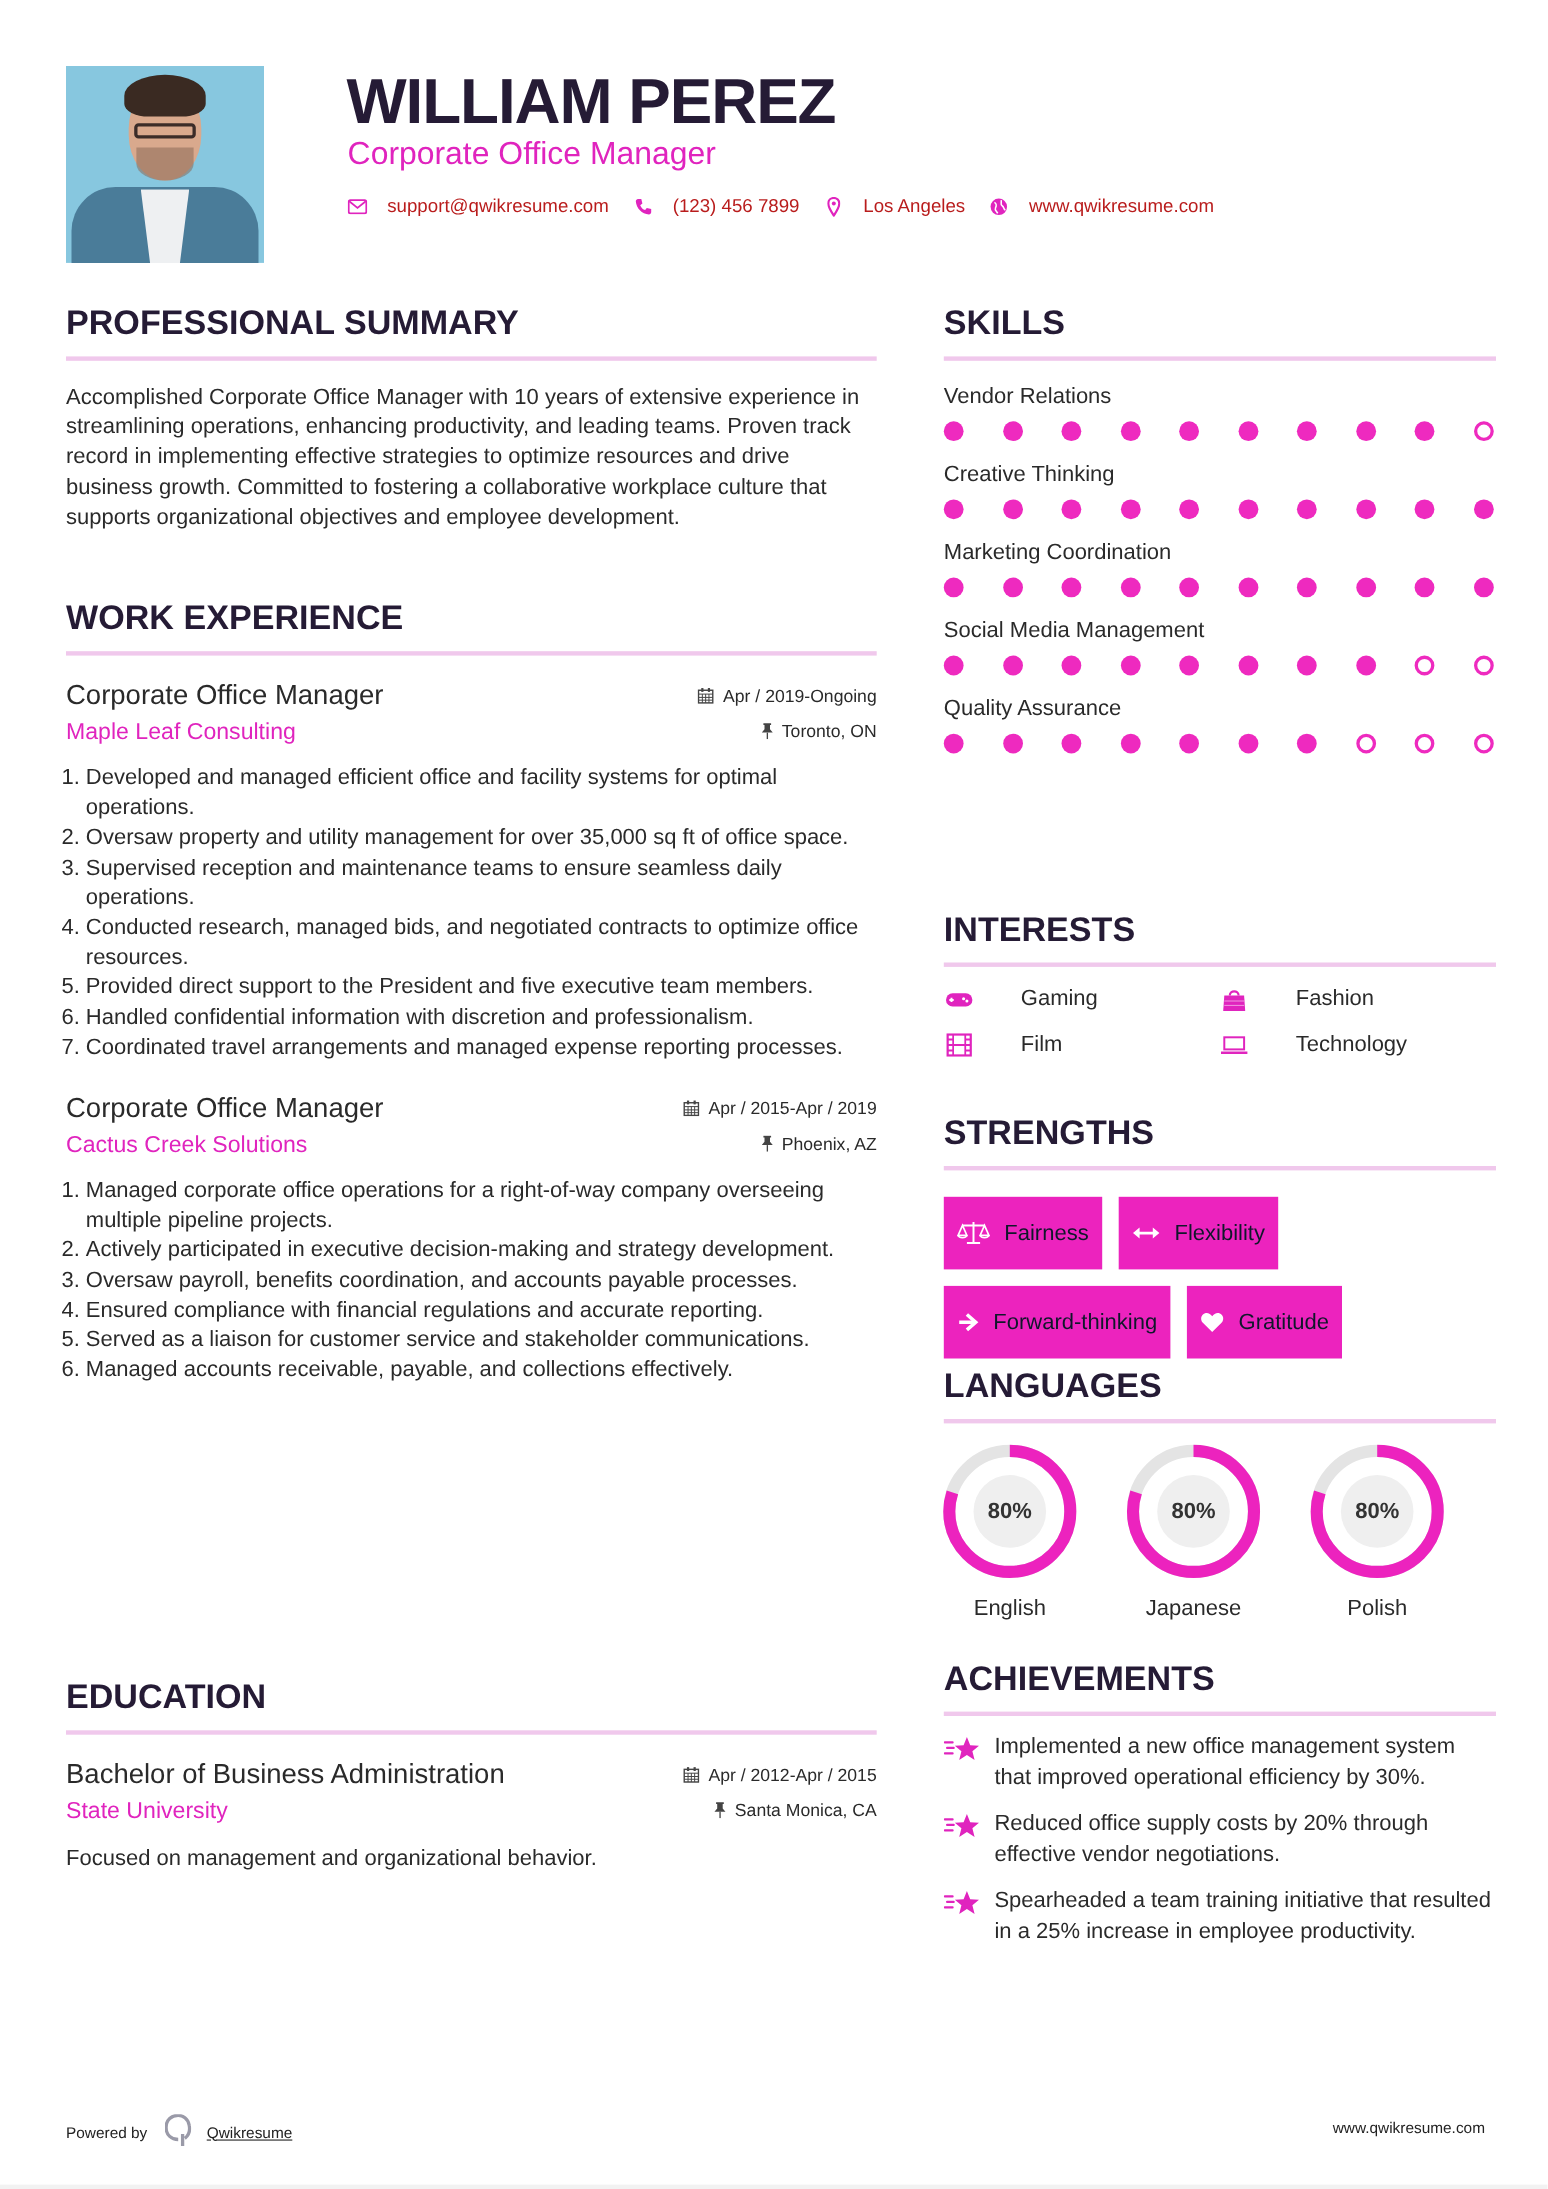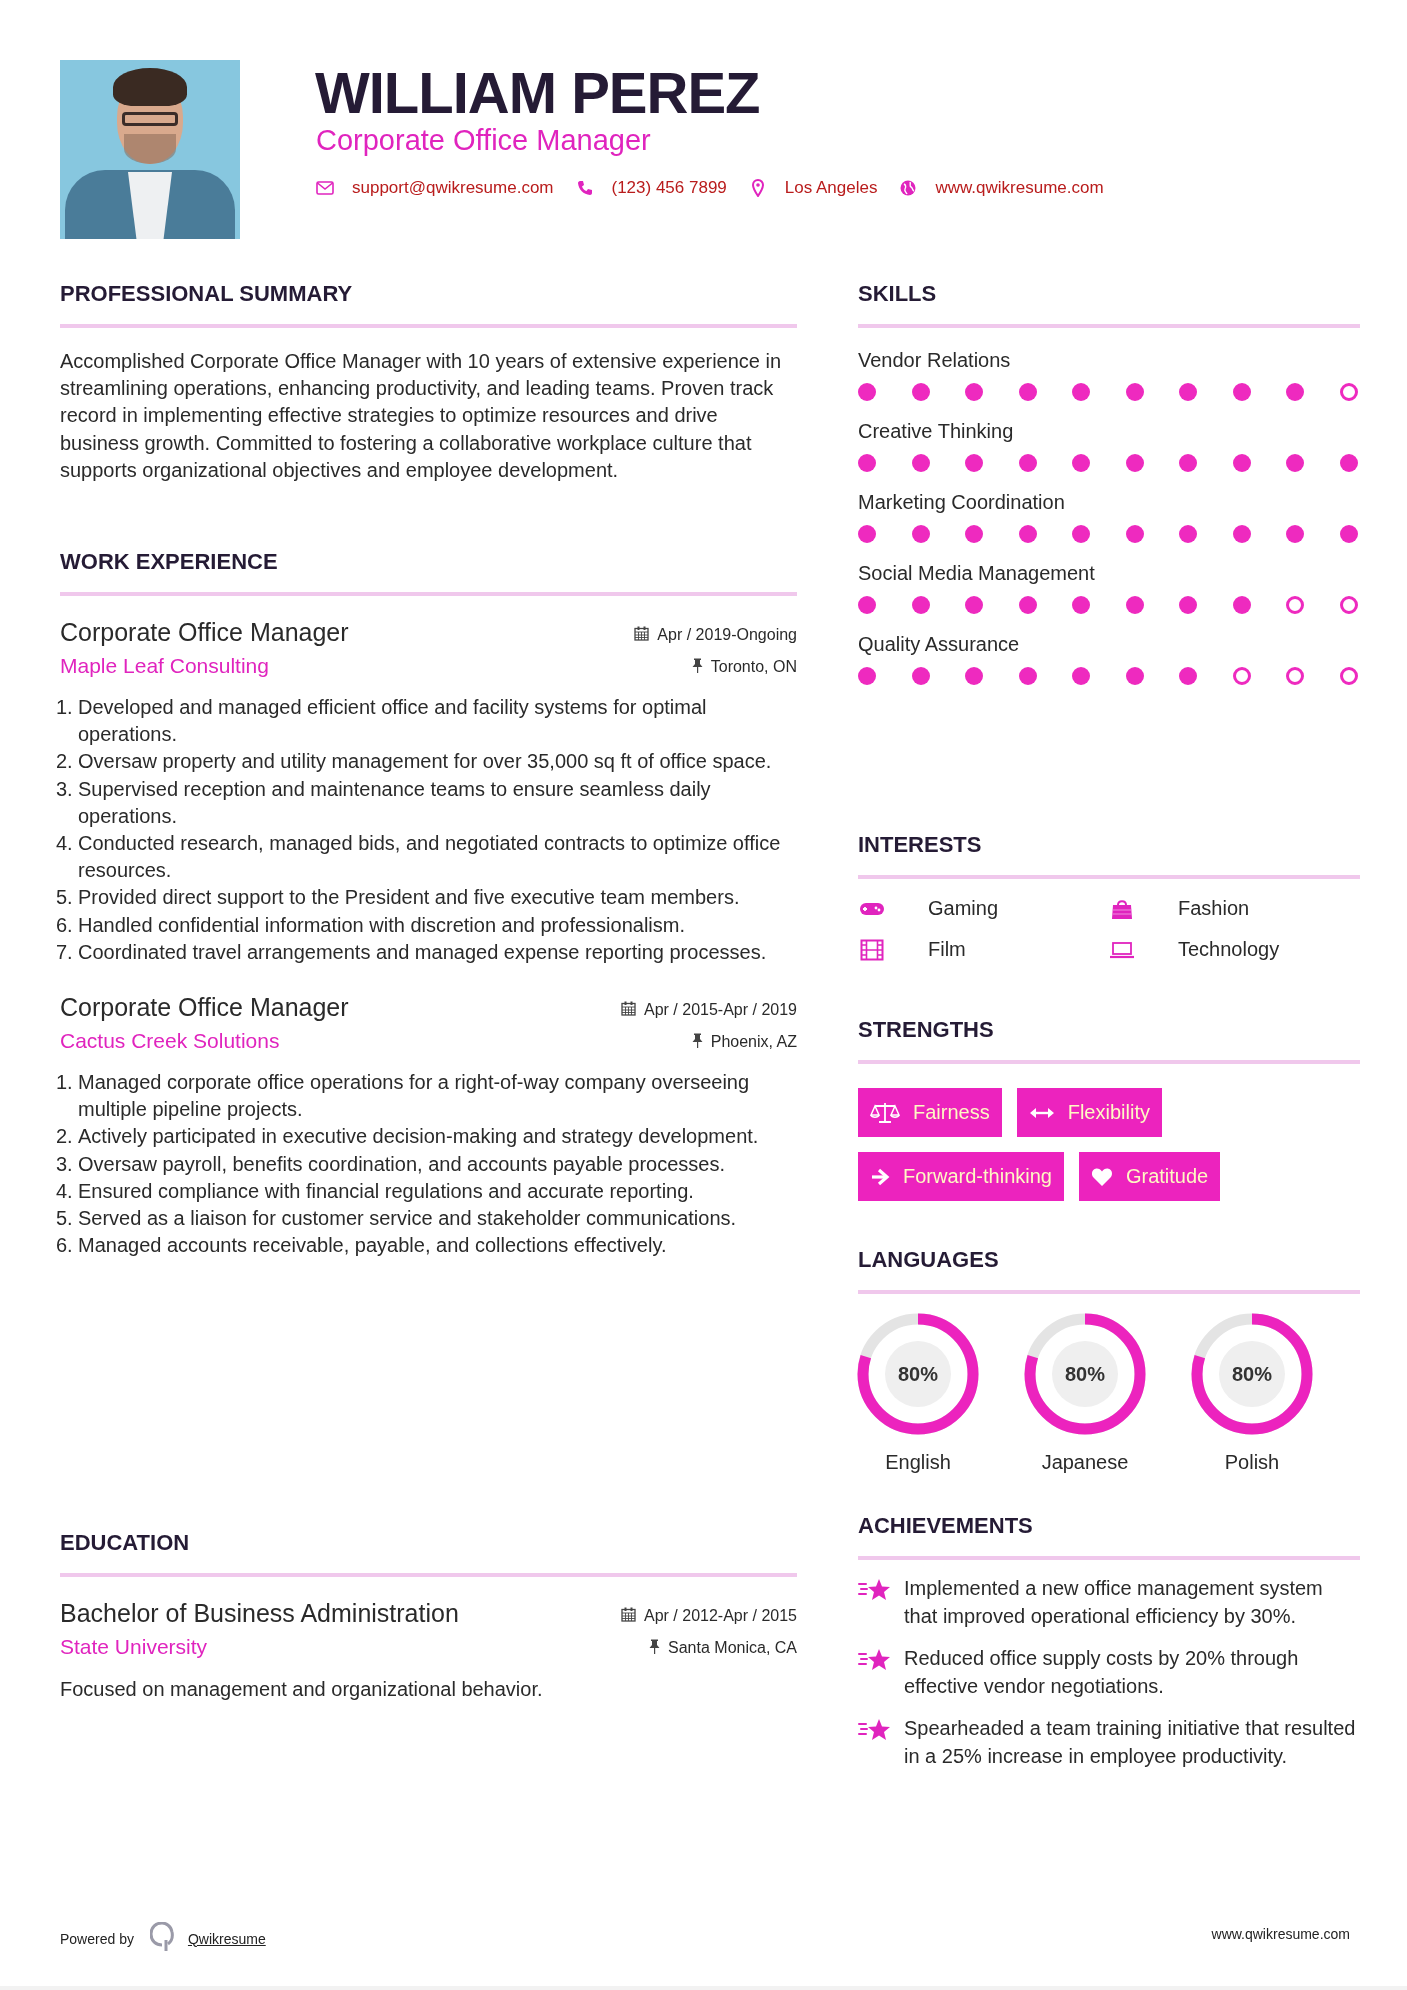--- a/index.html
+++ b/index.html
@@ -16,21 +16,21 @@
   .photo .jacket { position: absolute; left: 5px; top: 110px; width: 170px; height: 90px; background: #4a7c99; border-radius: 40px 40px 0 0; }
   .photo .shirt { position: absolute; left: 68px; top: 112px; width: 44px; height: 70px; background: #eef0f2; clip-path: polygon(0 0, 100% 0, 80% 100%, 20% 100%); }
 
   .name { position: absolute; left: 315px; top: 58px; font-size: 58px; font-weight: 700; color: #251b35; letter-spacing: -1px; line-height: 70px; white-space: nowrap; }
   .title { position: absolute; left: 316px; top: 122px; font-size: 29px; color: #e024be; line-height: 36px; white-space: nowrap; }
   .contacts { position: absolute; left: 316px; top: 178px; display: flex; align-items: flex-start; font-size: 17px; color: #b91c1c; white-space: nowrap; }
   .contacts .ci { display: flex; align-items: center; margin-right: 22px; }
   .contacts .ico { width: 18px; height: 18px; margin-right: 18px; display: inline-flex; align-items: center; justify-content: center; color: #e024be; }
 
   
-  .section-title { font-size: 22px; font-weight: 700; color: #251b35; letter-spacing: 0; line-height: 34px; white-space: nowrap; }
+  .section-title { font-size: 31px; font-weight: 700; color: #251b35; letter-spacing: 0; line-height: 34px; white-space: nowrap; }
   .rule { height: 4px; background: #f0c8ec; margin-top: 13px; }
   .left { position: absolute; left: 60px; width: 737px; }
   .right { position: absolute; left: 858px; width: 502px; }
 
   .summary { font-size: 20px; line-height: 27.2px; color: #2a2a2a; margin-top: 20px; }
 
   .job-head { display: flex; justify-content: space-between; align-items: baseline; }
   .job-title { font-size: 25px; color: #2a2a2a; line-height: 34px; }
   .job-meta { font-size: 16px; color: #2a2a2a; display: flex; align-items: flex-start; white-space: nowrap; }
   .job-meta .mi { color: #444; margin-right: 8px; font-size: 15px; }
@@ -48,21 +48,21 @@
   .dot { width: 18px; height: 18px; border-radius: 50%; background: #ee2abf; }
   .dot.empty { background: #fff; border: 3px solid #ee2abf; }
 
   
   .interests { display: grid; grid-template-columns: 250px 250px; row-gap: 18px; margin-top: 18px; }
   .interest { display: flex; align-items: center; font-size: 20px; color: #2a2a2a; gap: 32px; }
   .interest .ico { width: 28px; height: 22px; margin-right: 10px; display: flex; align-items: center; justify-content: center; }
 
   
   .tags { display: flex; flex-wrap: wrap; margin-top: 24px; width: 440px; }
-  .tag { background: #ec23be; color: #fef9c3; font-size: 20px; height: 49px; padding: 0 12px 0 12px; display: flex; align-items: center; margin-right: 15px; margin-bottom: 15px; }
+  .tag { background: #ec23be; color: #0f172a; font-size: 20px; height: 66px; padding: 0 12px 0 12px; display: flex; align-items: center; margin-right: 15px; margin-bottom: 15px; }
   .tag .ico { margin-right: 13px; display: inline-flex; align-items: center; }
 
   
   .langs { display: flex; margin-top: 19px; }
   .lang { width: 120px; margin-right: 47px; display: flex; flex-direction: column; align-items: center; }
   .ring { position: relative; width: 122px; height: 122px; }
   .ring svg { position: absolute; left: 0; top: 0; }
   .ring .pct { position: absolute; left: 28px; top: 28px; width: 66px; height: 66px; border-radius: 50%; background: #efefef; display: flex; align-items: center; justify-content: center; font-size: 20px; font-weight: 700; color: #333; }
   .lang-name { font-size: 20px; margin-top: 16px; color: #2a2a2a; }
 

